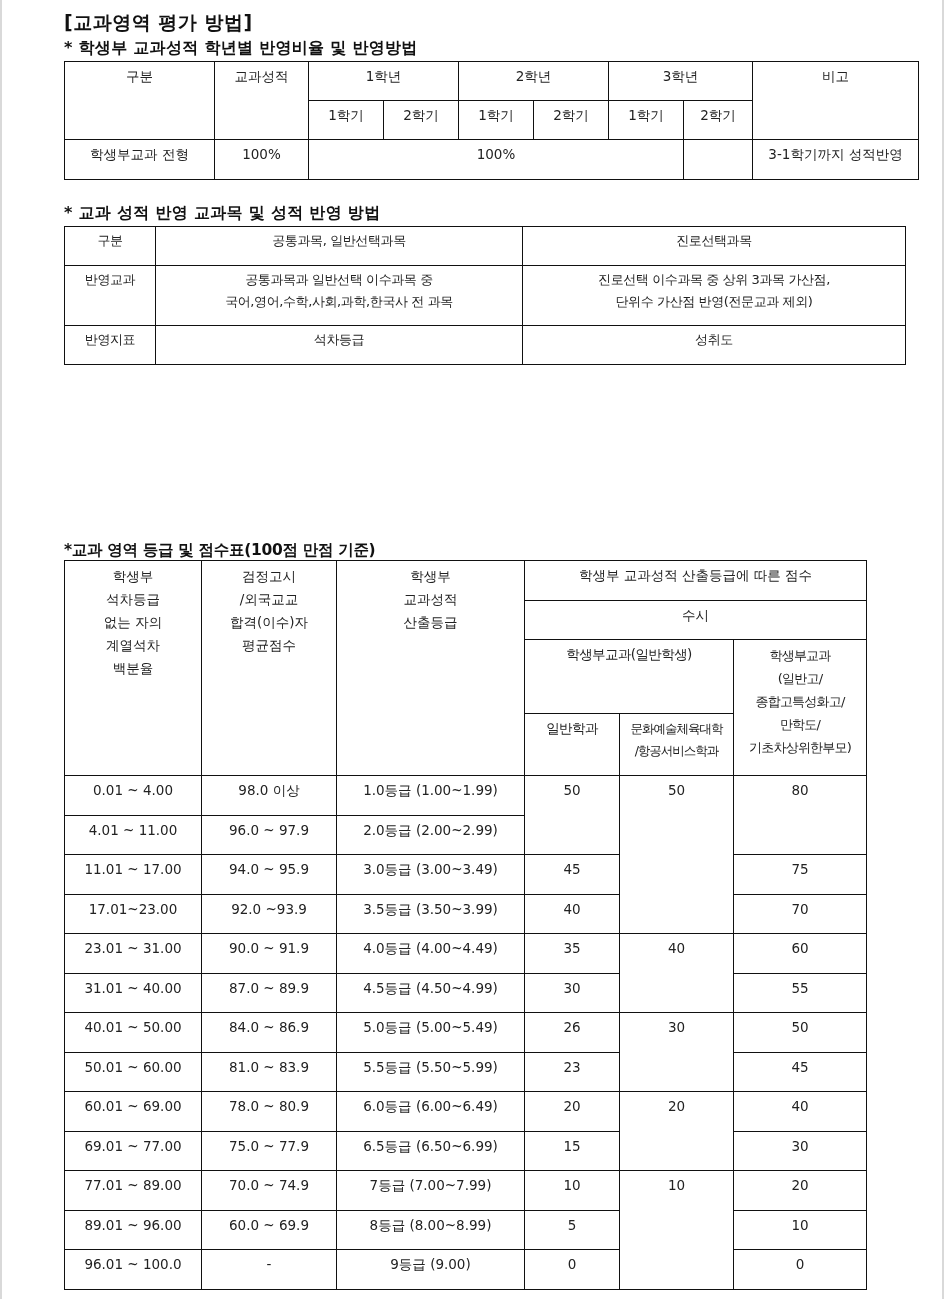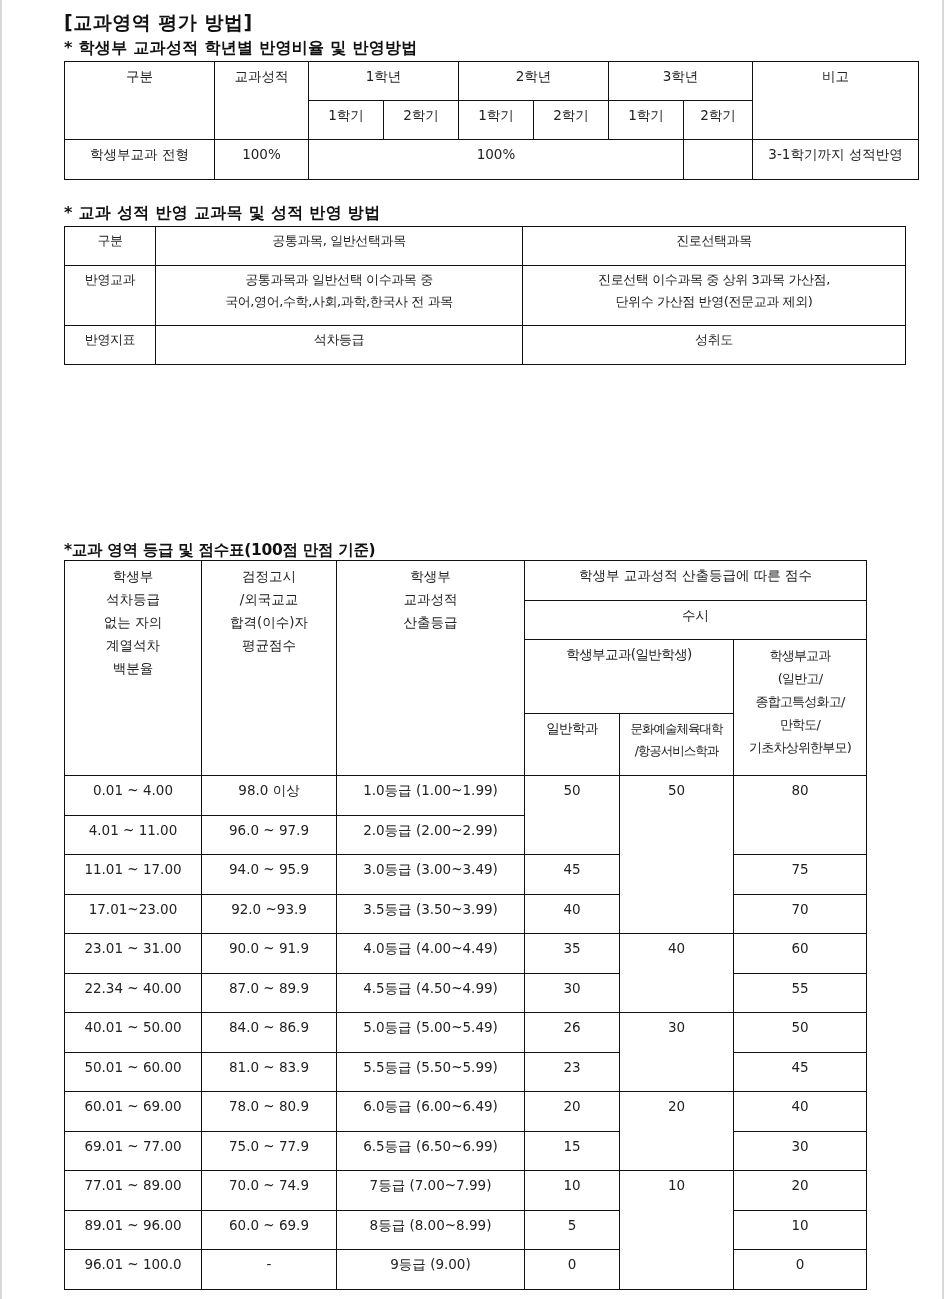--- a/index.html
+++ b/index.html
@@ -311,21 +311,21 @@
         </td>
     <td rowspan="2">
           <span class="c" style="padding-top:4px">40</span>
         </td>
     <td>
           <span class="c" style="padding-top:4px">60</span>
         </td>
   </tr>
   <tr style="height:39.5px;">
     <td>
-          <span class="c" style="padding-top:4px">22.34 ~ 40.00</span>
+          <span class="c" style="padding-top:4px">31.01 ~ 40.00</span>
         </td>
     <td>
           <span class="c" style="padding-top:4px">87.0 ~ 89.9</span>
         </td>
     <td>
           <span class="c" style="padding-top:4px">4.5등급 (4.50~4.99)</span>
         </td>
     <td>
           <span class="c" style="padding-top:4px">30</span>
         </td>

